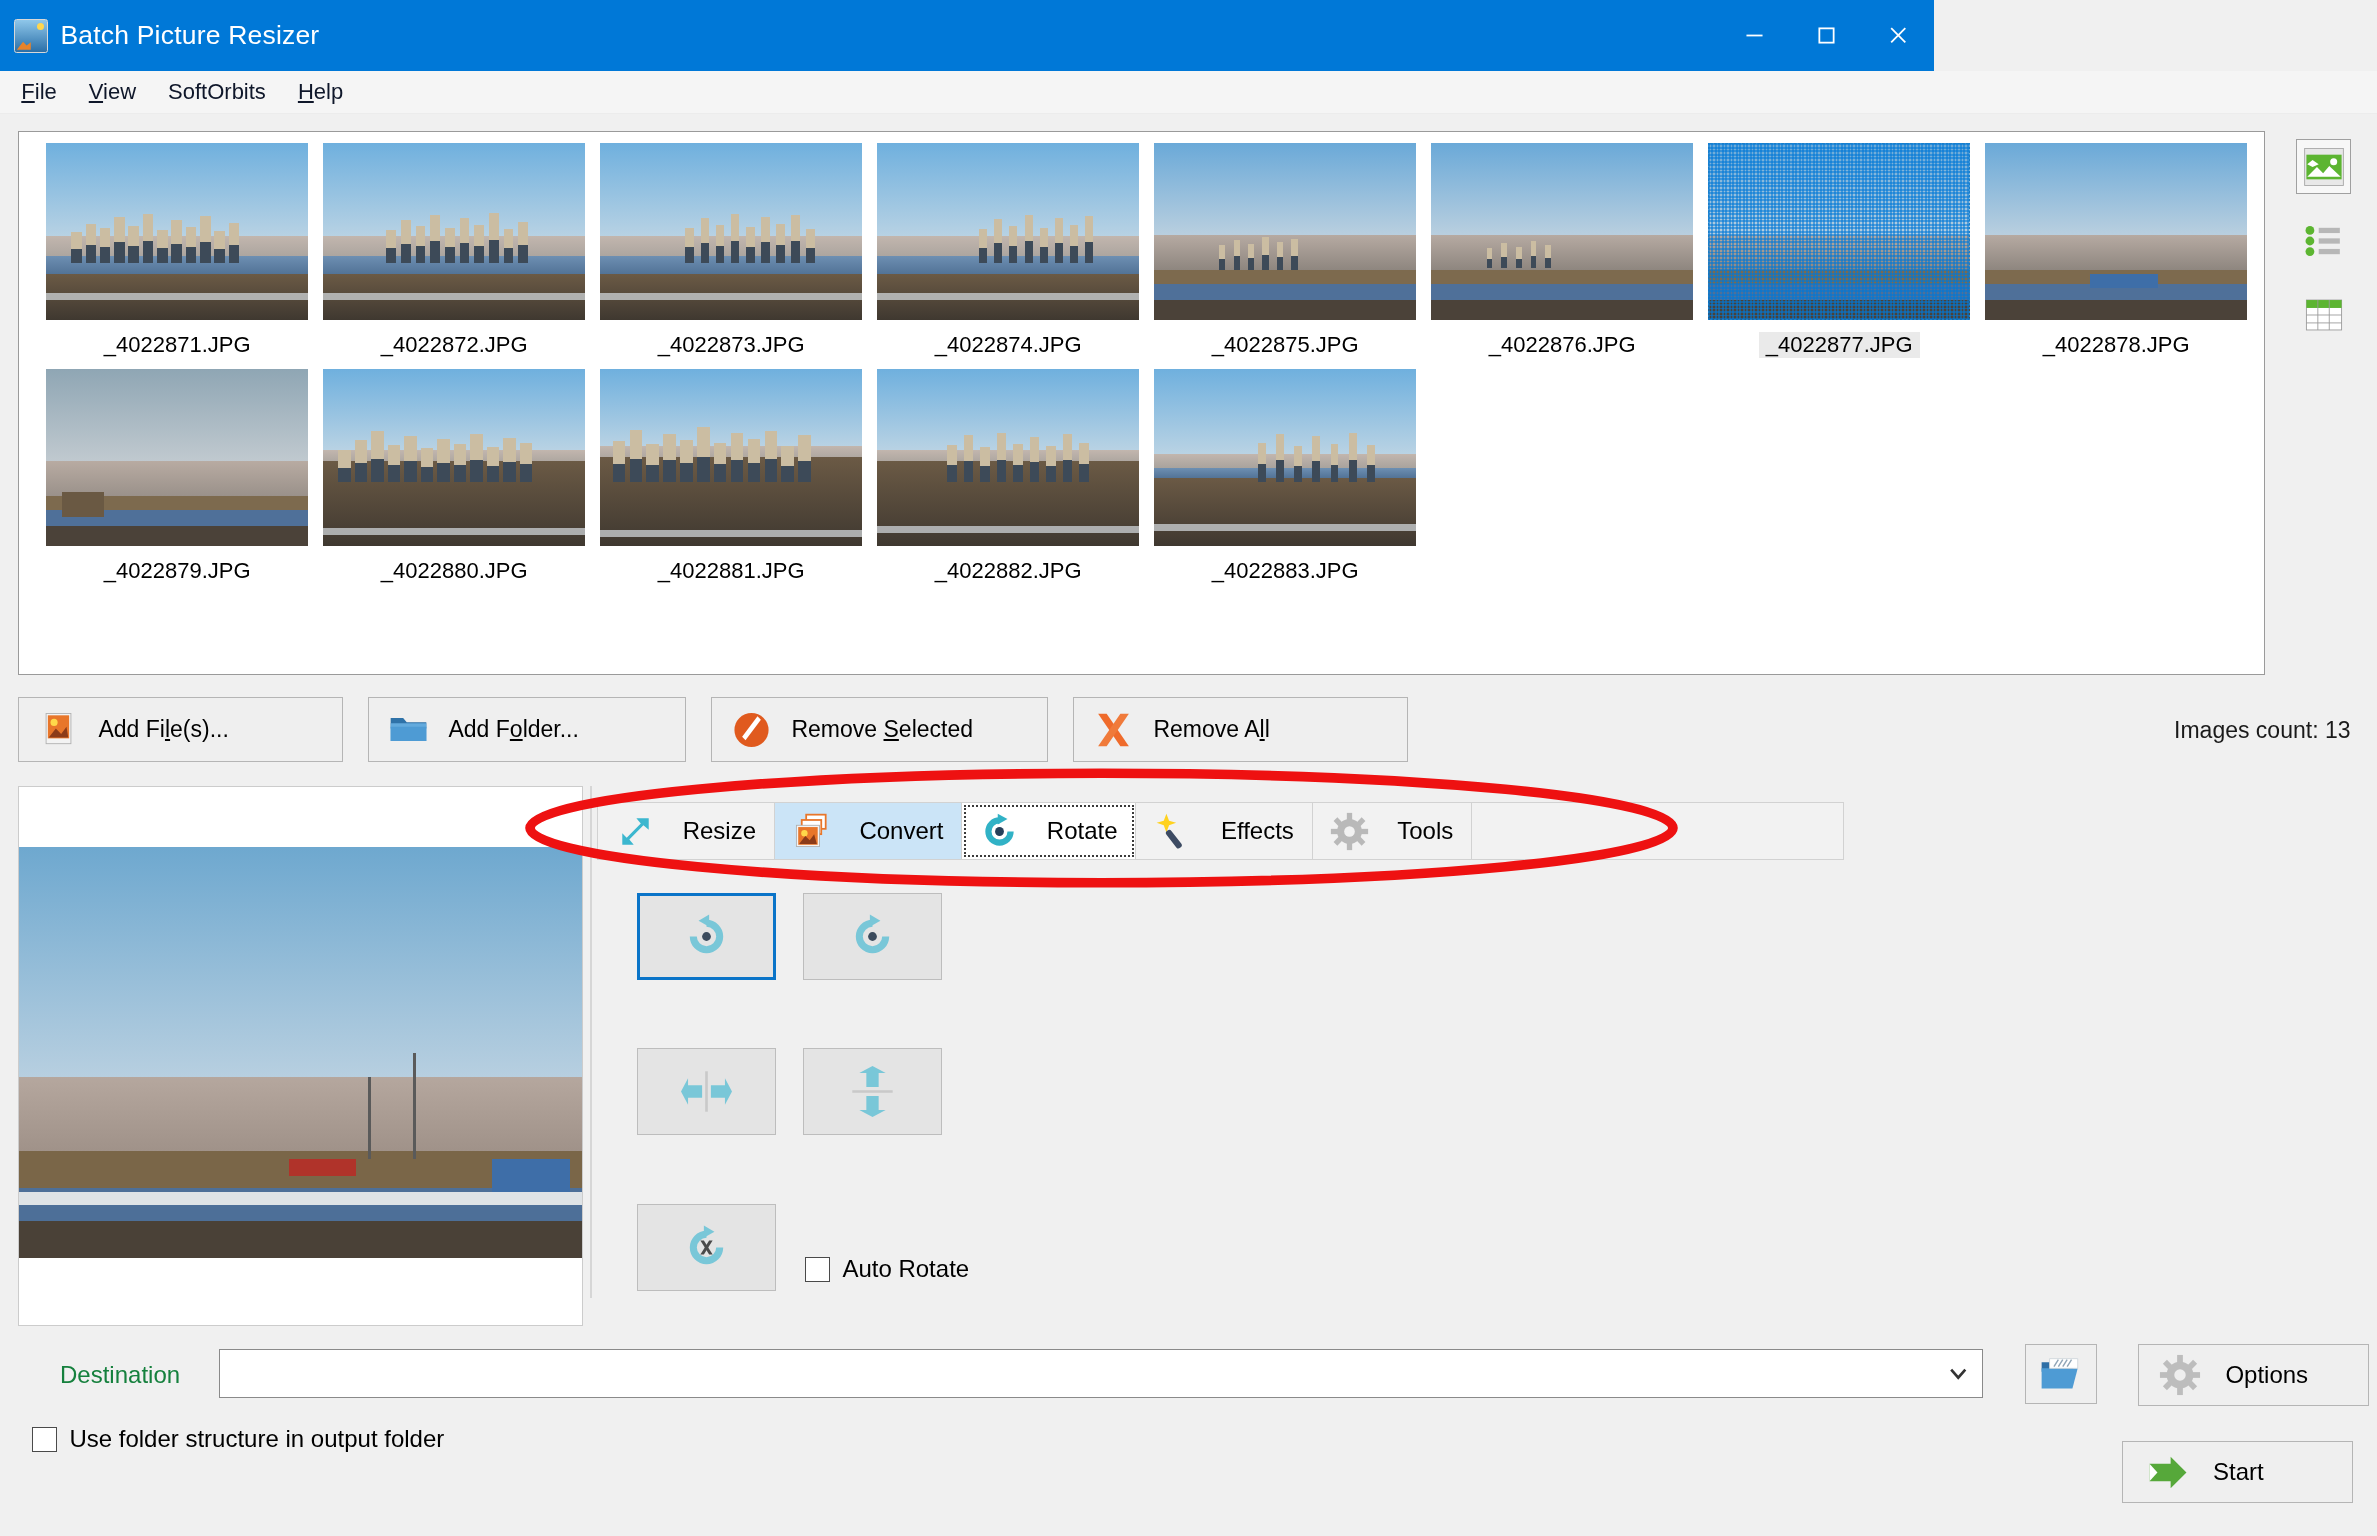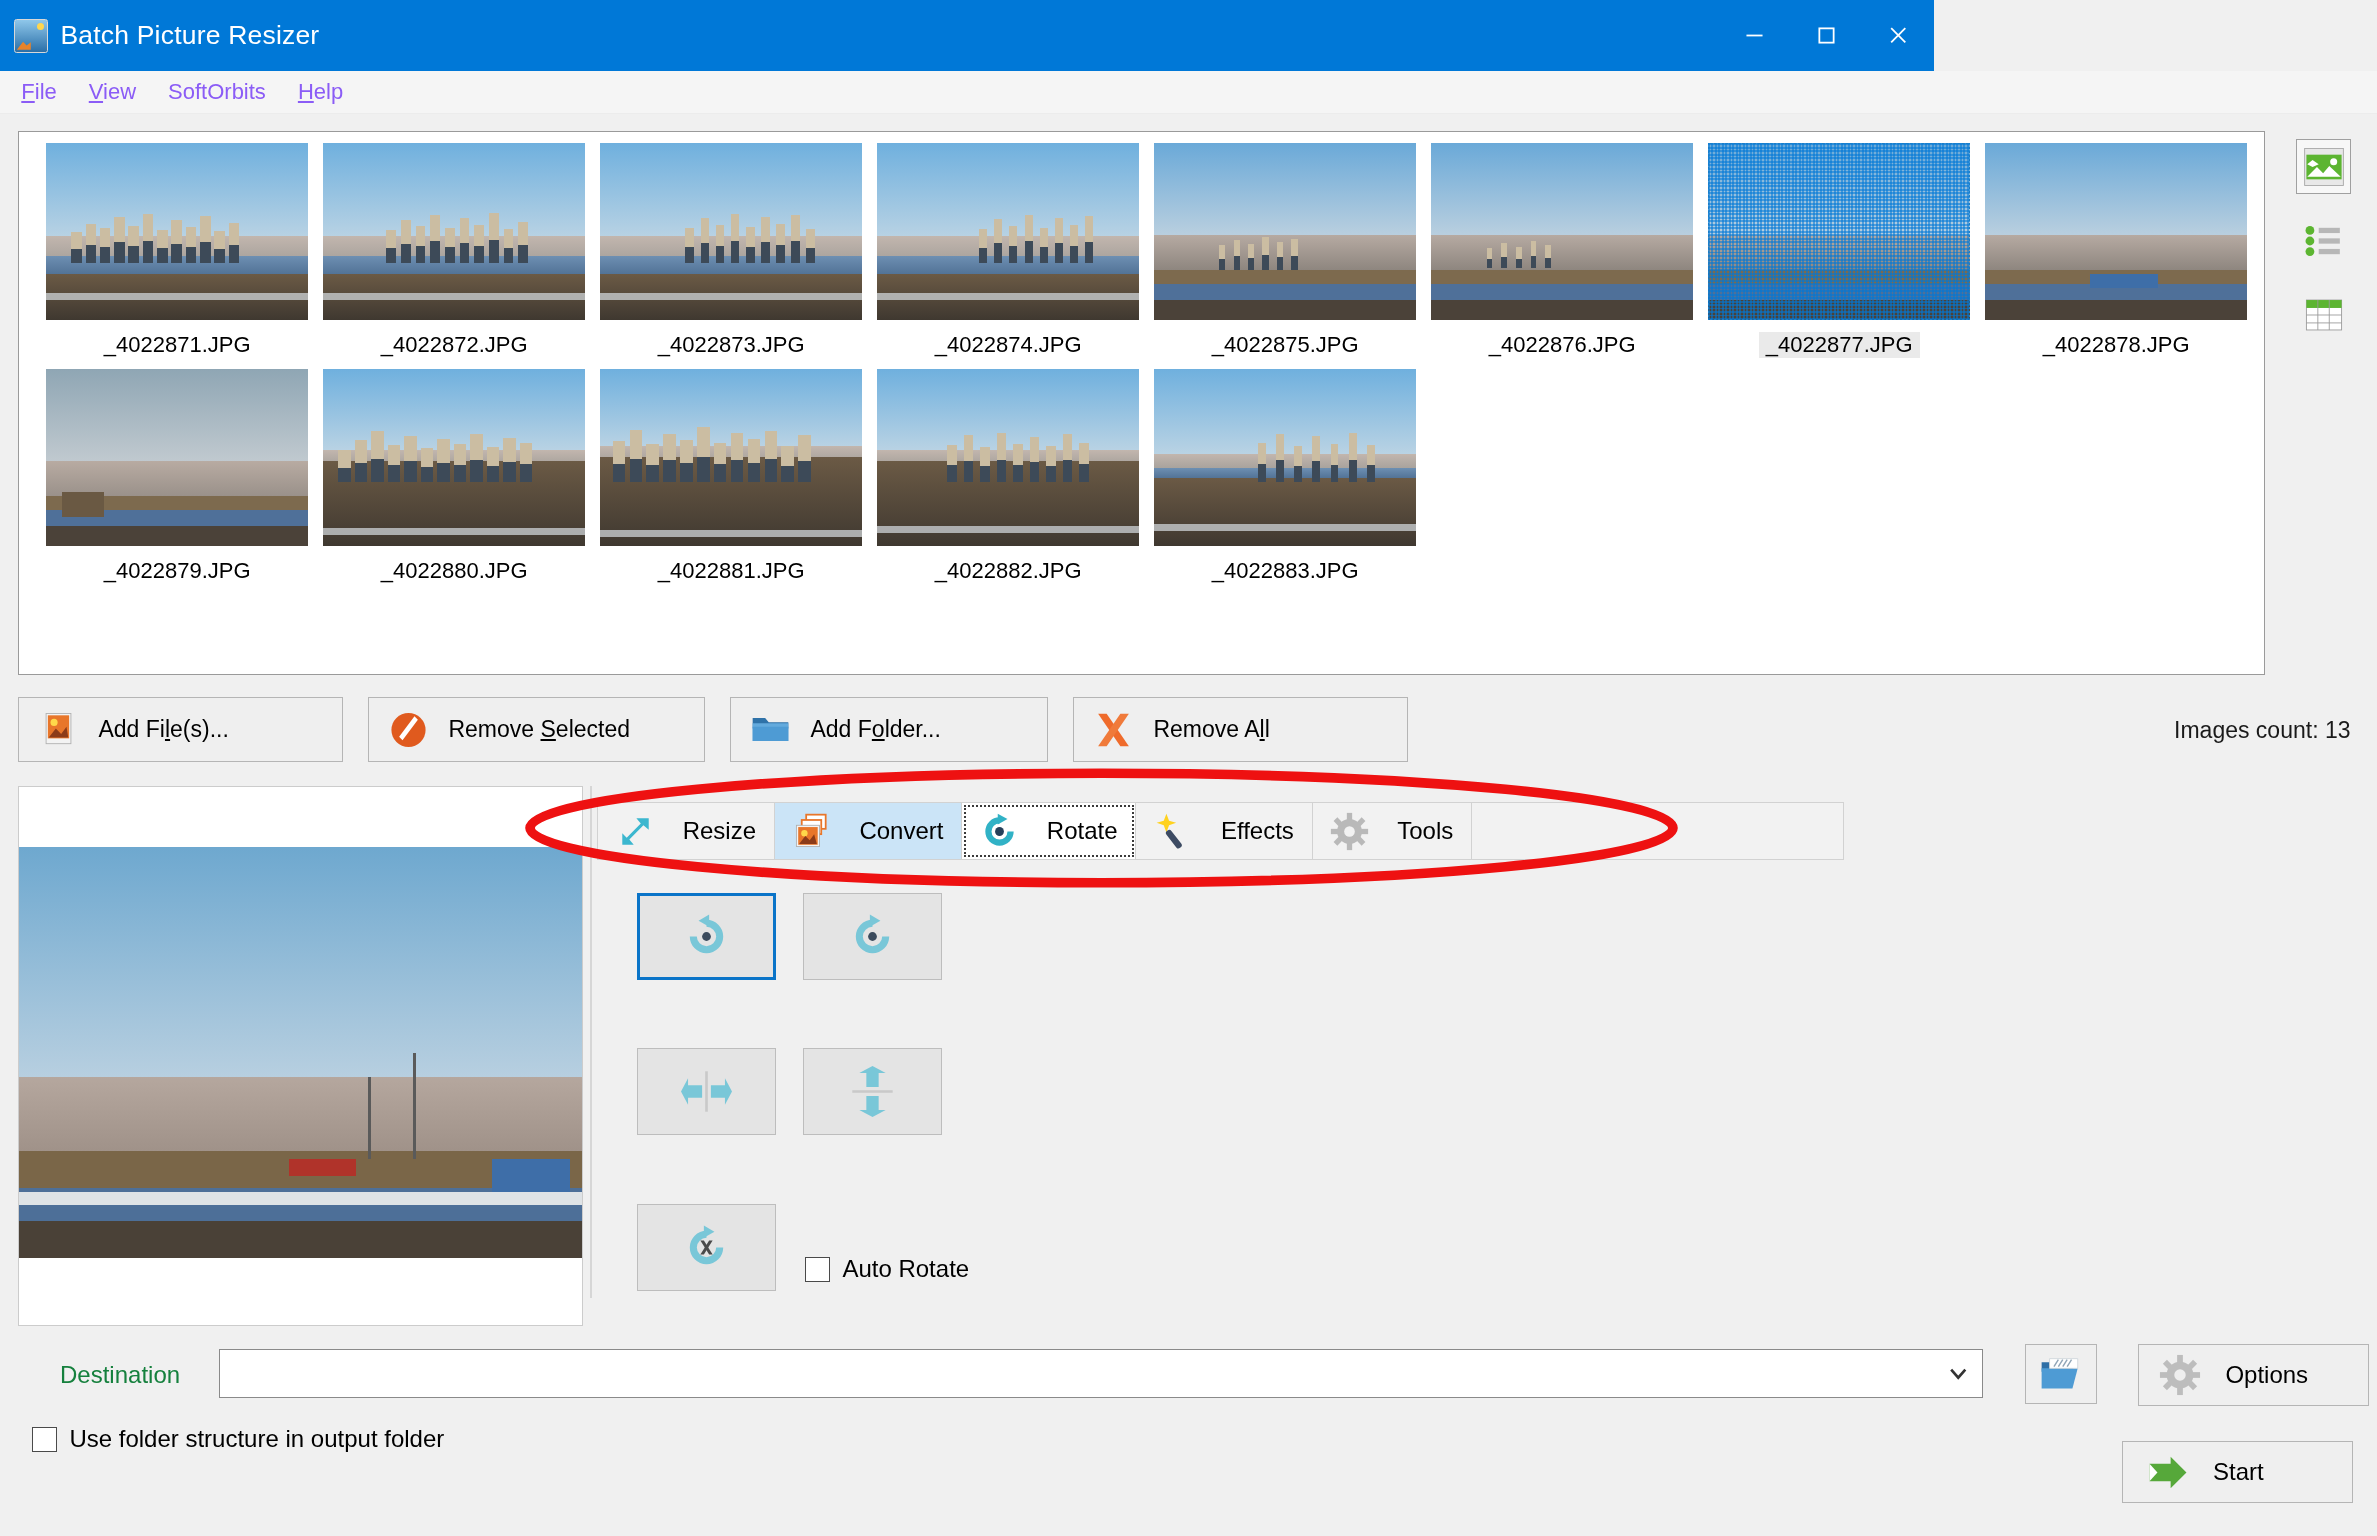--- a/index.html
+++ b/index.html
@@ -53,21 +53,21 @@
 
   
   .menubar {
     position: absolute; left: 0; top: 71px;
     width: 2377px; height: 42px;
     background: #f5f5f5;
     display: flex; align-items: center;
     border-bottom: 0.9px solid #ececec;
   }
   .menuitem {
-    font-size: 22px; color: #8b5cf6;
+    font-size: 22px; color: #0f172a;
     padding: 3.5px 16px;
     white-space: nowrap;
   }
   .menuitem:first-child { margin-left: 5.3px; }
   .acc { text-decoration: underline; }
 
   
   .thumbpanel {
     position: absolute; left: 17.7px; top: 131px;
     width: 2247px; height: 544px;
@@ -665,39 +665,39 @@
         <svg width="39" height="39" viewBox="0 0 44 44">
           <rect x="8" y="4" width="28" height="34" fill="#f3f3f3" stroke="#b0b0b0"></rect>
           <rect x="10" y="6" width="24" height="26" fill="#e8762a"></rect>
           <circle cx="17" cy="14" r="4" fill="#ffd84a"></circle>
           <path d="M11 31 L19 21 L25 27 L31 19 L33 31 Z" fill="#8c3b18"></path>
         </svg>
       </div>
       <div class="lbl">Add Fi<span class="acc">l</span>e(s)...</div>
     </div>
 
-    <div class="abtn w3">
-      <div class="ico">
-        <svg width="42" height="42" viewBox="0 0 48 48">
-          <circle cx="24" cy="24" r="20" fill="#e05a1e"></circle>
-          <path d="M13 34 L31 10 L35 14 L17 38 Z" fill="#fff" transform="translate(0,-2)"></path>
-        </svg>
-      </div>
-      <div class="lbl">Remove <span class="acc">S</span>elected</div>
-    </div>
-
     <div class="abtn w2">
       <div class="ico">
         <svg width="41" height="41" viewBox="0 0 46 46">
           <path d="M3 10 h14 l4 5 h22 v7 H3 Z" fill="#2f72a8"></path>
           <path d="M3 16 h40 v20 H3 Z" fill="#63aadd"></path>
           <path d="M3 20 h40 v16 H3 Z" fill="#4e9bd4"></path>
         </svg>
       </div>
       <div class="lbl">Add F<span class="acc">o</span>lder...</div>
+    </div>
+
+    <div class="abtn w3">
+      <div class="ico">
+        <svg width="42" height="42" viewBox="0 0 48 48">
+          <circle cx="24" cy="24" r="20" fill="#e05a1e"></circle>
+          <path d="M13 34 L31 10 L35 14 L17 38 Z" fill="#fff" transform="translate(0,-2)"></path>
+        </svg>
+      </div>
+      <div class="lbl">Remove <span class="acc">S</span>elected</div>
     </div>
 
     <div class="abtn w4">
       <div class="ico">
         <svg width="42" height="42" viewBox="0 0 48 48">
           <path d="M6 5 L16 5 L42 43 L32 43 Z" fill="#ef6b2b"></path>
           <path d="M32 5 L42 5 L16 43 L6 43 Z" fill="#f07a3a"></path>
         </svg>
       </div>
       <div class="lbl">Remove A<span class="acc">l</span>l</div>

